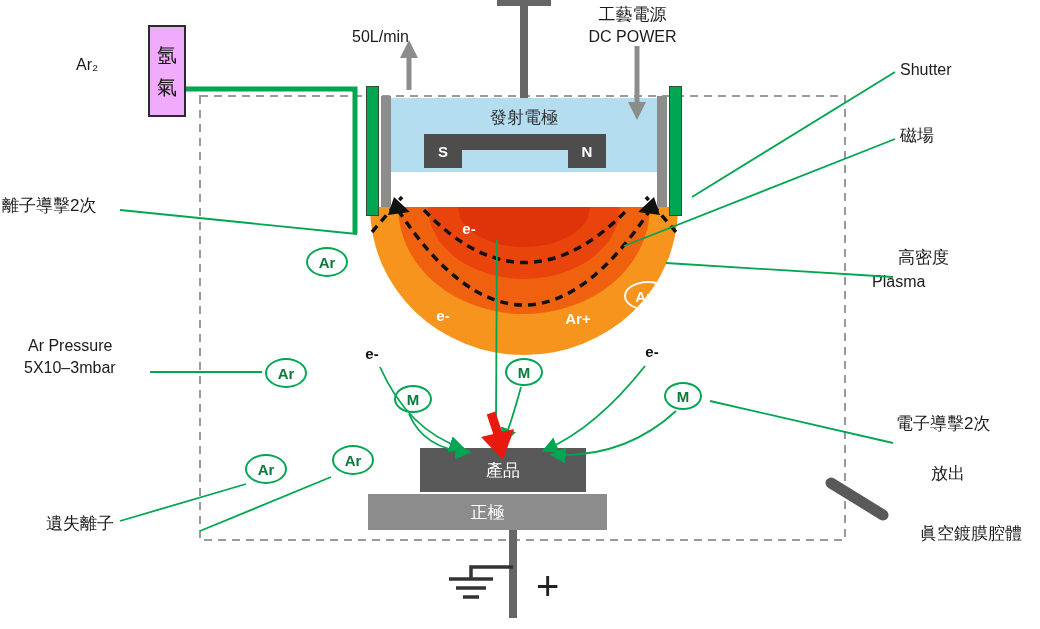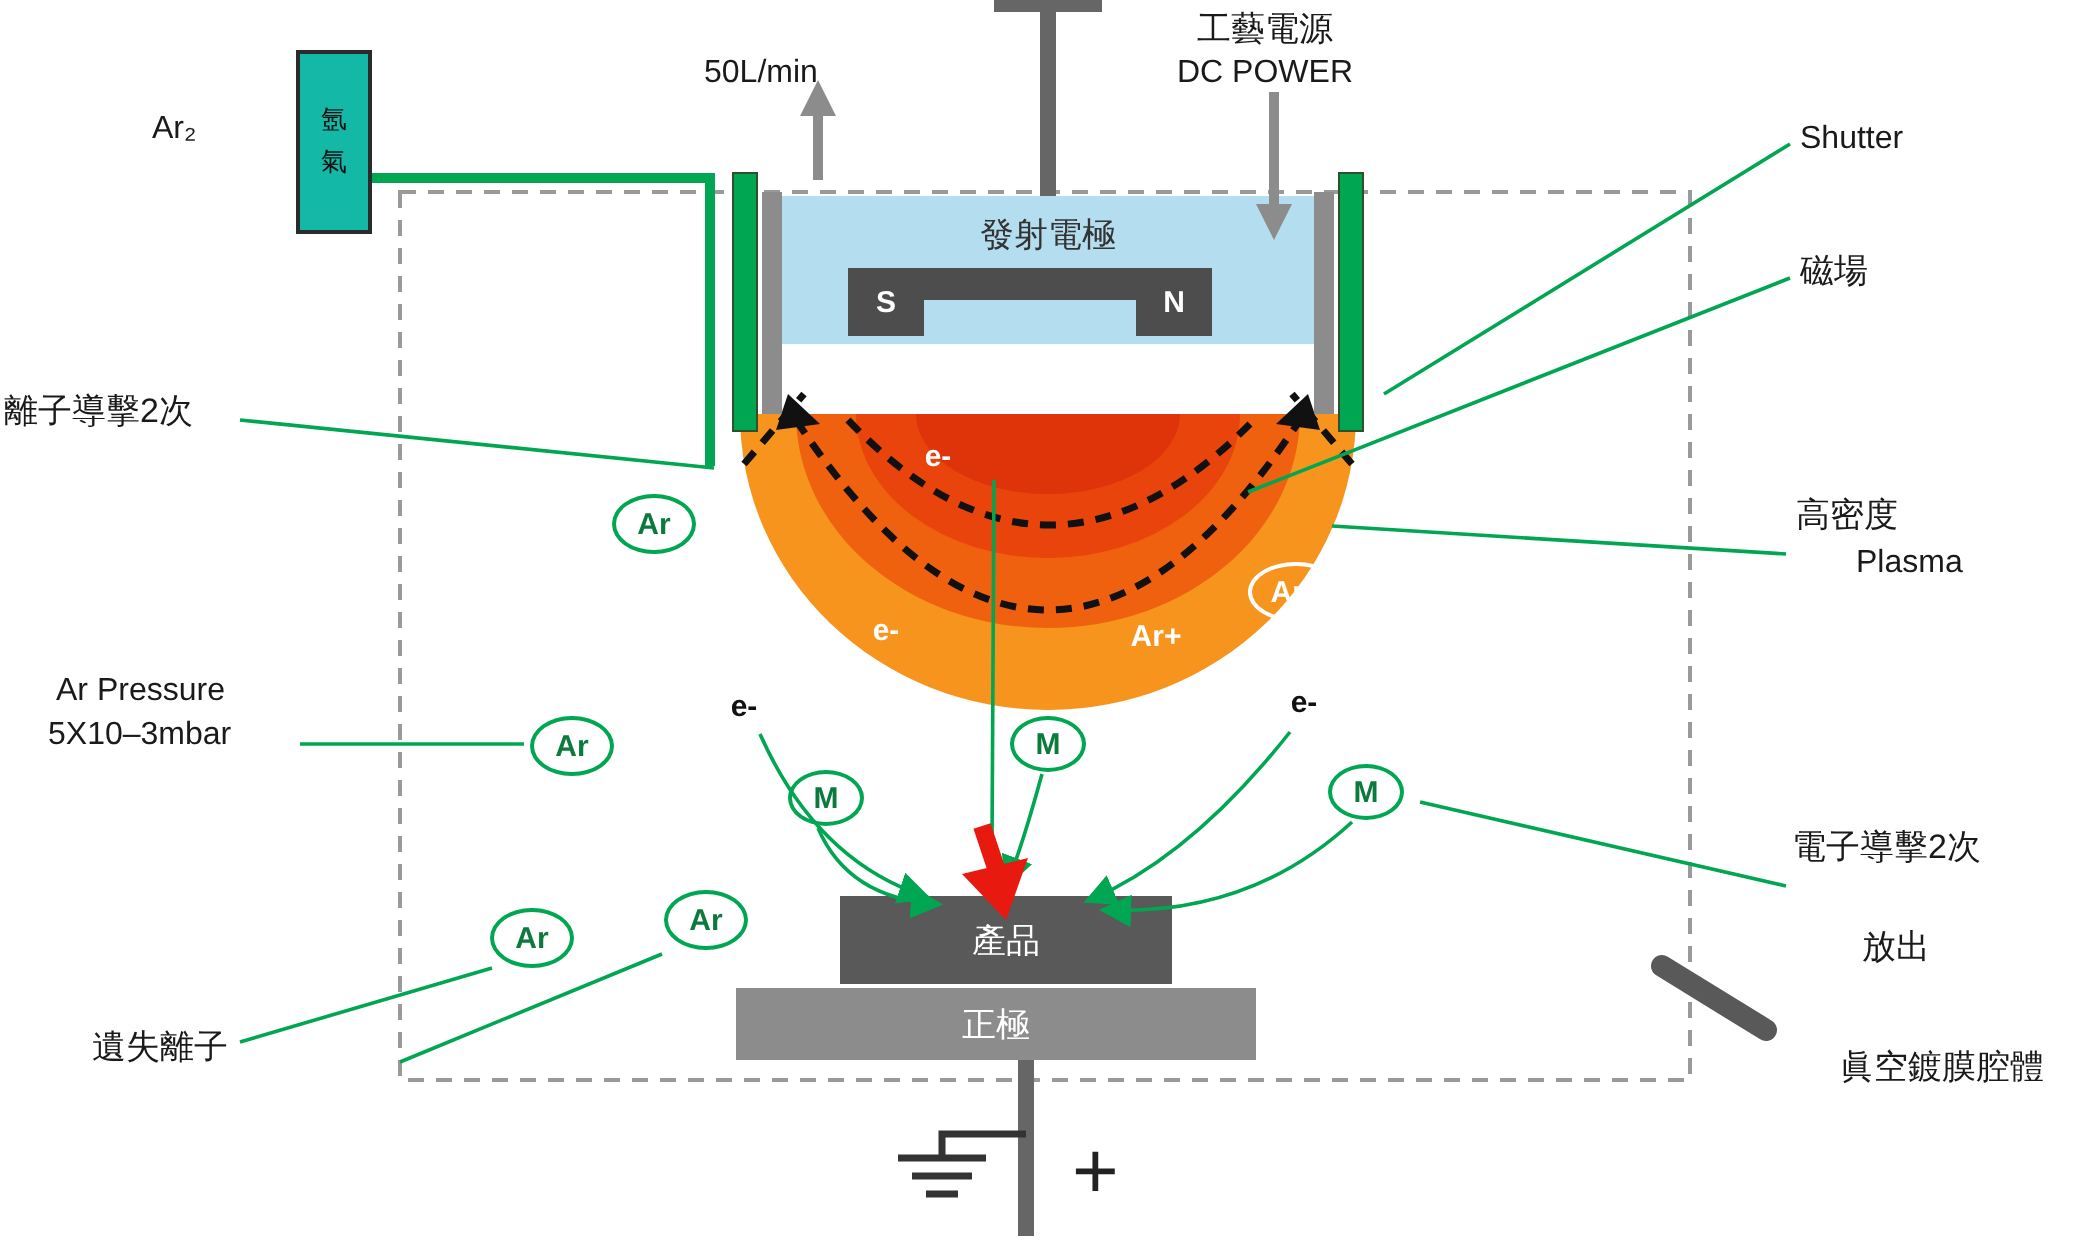--- a/index.html
+++ b/index.html
@@ -6,21 +6,21 @@
   :root{
     --green:#00A651; --blue:#B5DDF0; --gray:#8C8C8C; --darkgray:#595959;
     --orange:#F7941D; --orange_deep:#F0610F; --red_mid:#E8440C; --red_core:#DF330A; --red:#E8190E;
   }
   body { font-family:"Liberation Sans","DejaVu Sans",sans-serif; background:#fff; }
   .stage { position:relative; width:1040px; height:629px; background:#fff; overflow:hidden; }
   .layer { position:absolute; left:0; top:0; pointer-events:none; }
   .lbl { position:absolute; color:#1a1a1a; font-size:17px; white-space:nowrap; line-height:1.2; }
   .lbl.latin { font-size:16px; }
   .box { position:absolute; display:flex; align-items:center; justify-content:center; }
-  .gasbox { border:2px solid #2b2b2b; background:#14b8a6; font-size:13px; color:#111;
+  .gasbox { border:2px solid #2b2b2b; background:#f0abfc; font-size:20px; color:#111;
             text-align:center; word-break:break-all; line-height:1.6; padding:6px 16px;
             display:flex; align-items:center; justify-content:center; }
   .electrode { background:var(--blue); color:#333; font-size:17px;
                align-items:flex-start; padding-top:8px; }
   .framestrip { background:var(--gray); }
   .magnet { background:#4d4d4d; }
   .magnetblock { background:#4d4d4d; color:#fff; font-weight:bold; font-size:15px; }
   .target { background:var(--gray); color:#fff; font-size:16px; }
   .shutterbar { background:var(--green); border:1px solid #2f4f2f; }
   .product { background:var(--darkgray); color:#fff; font-size:17px; }
@@ -89,37 +89,37 @@
 
   <div class="box magnet" style="left:424px;top:134px;width:182px;height:16px"></div>
   <div class="box magnetblock" style="left:424px;top:134px;width:38px;height:34px">S</div>
   <div class="box magnetblock" style="left:568px;top:134px;width:38px;height:34px">N</div>
 
 
   <div class="box shutterbar" style="left:366px;top:86px;width:13px;height:130px"></div>
   <div class="box shutterbar" style="left:669px;top:86px;width:13px;height:130px"></div>
 
   <div class="box product" style="left:420px;top:448px;width:166px;height:44px">產品</div>
-  <div class="box anode" style="left:368px;top:494px;width:260px;height:36px">正極</div>
+  <div class="box anode" style="left:368px;top:494px;width:239px;height:36px">正極</div>
   <div class="plus" style="left:536px;top:566px">+</div>
 
   <div class="lbl latin" style="left:352px;top:27px;width:135px;text-align:left">50L/min</div>
   <div class="lbl" style="left:565px;top:5px;width:135px;text-align:center">工藝電源</div>
   <div class="lbl latin" style="left:565px;top:27px;width:135px;text-align:center">DC POWER</div>
 
   <div class="lbl latin" style="left:76px;top:55px">Ar₂</div>
   <div class="lbl" style="left:2px;top:196px">離子導擊2次</div>
   <div class="lbl latin" style="left:28px;top:336px">Ar Pressure</div>
   <div class="lbl latin" style="left:24px;top:358px">5X10–3mbar</div>
   <div class="lbl" style="left:46px;top:514px">遺失離子</div>
 
   <div class="lbl latin" style="left:900px;top:60px">Shutter</div>
   <div class="lbl" style="left:900px;top:126px">磁場</div>
   <div class="lbl" style="left:898px;top:248px">高密度</div>
-  <div class="lbl latin" style="left:928px;top:272px">Plasma</div>
+  <div class="lbl latin" style="left:872px;top:272px">Plasma</div>
   <div class="lbl" style="left:896px;top:414px">電子導擊2次</div>
   <div class="lbl" style="left:896px;top:464px;width:104px;text-align:center">放出</div>
   <div class="lbl" style="left:920px;top:524px">眞空鍍膜腔體</div>
 
   <div class="particle ar" style="left:306px;top:247px">Ar</div>
   <div class="particle ar" style="left:265px;top:358px">Ar</div>
   <div class="particle ar" style="left:245px;top:454px">Ar</div>
   <div class="particle ar" style="left:332px;top:445px">Ar</div>
   <div class="particle m" style="left:394px;top:385px">M</div>
   <div class="particle m" style="left:505px;top:358px">M</div>

